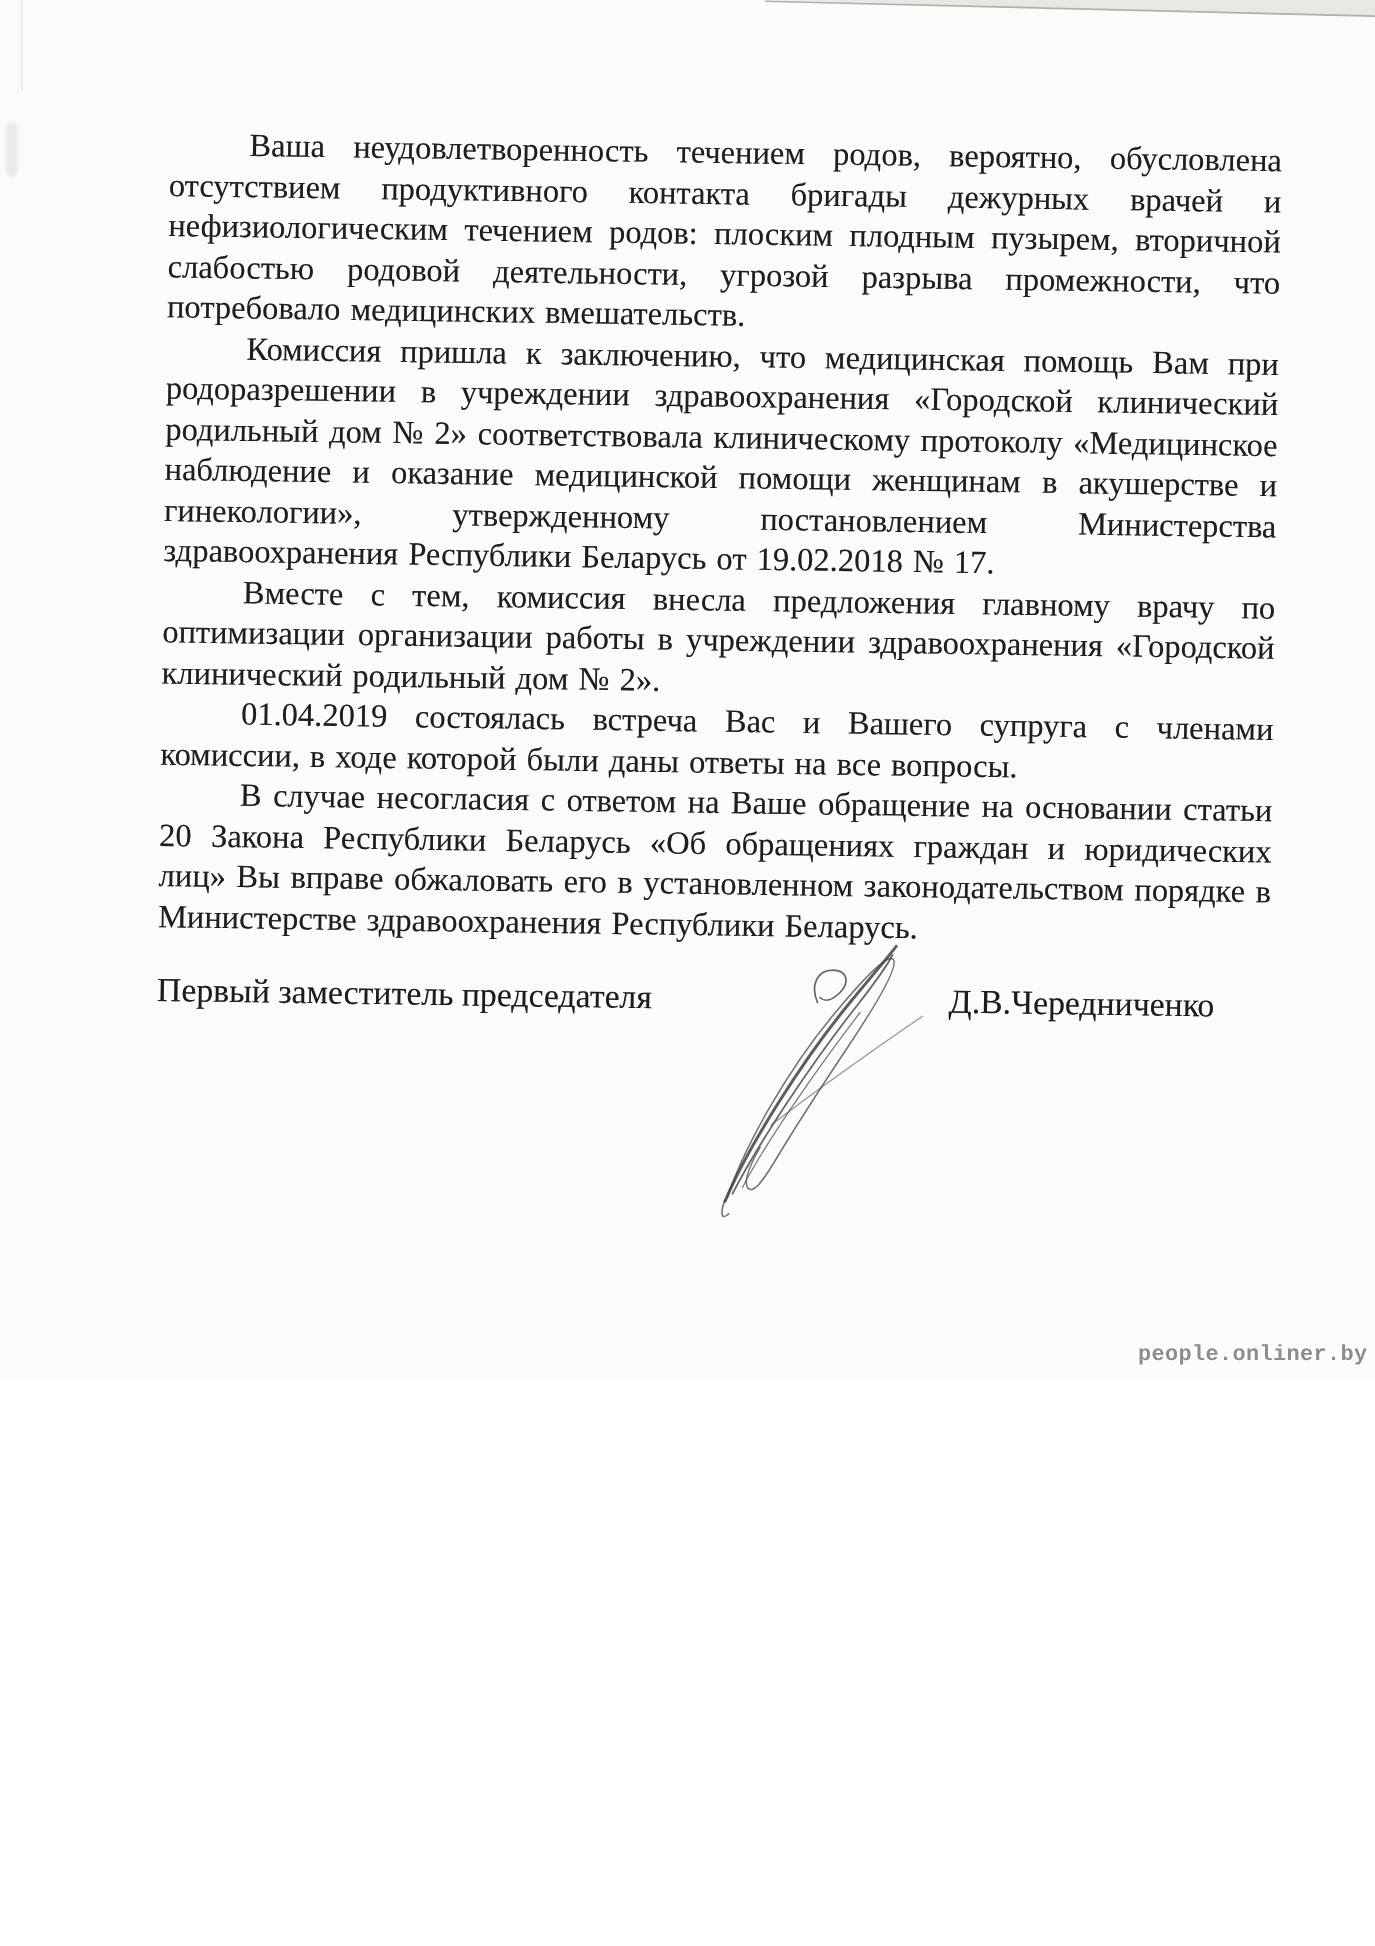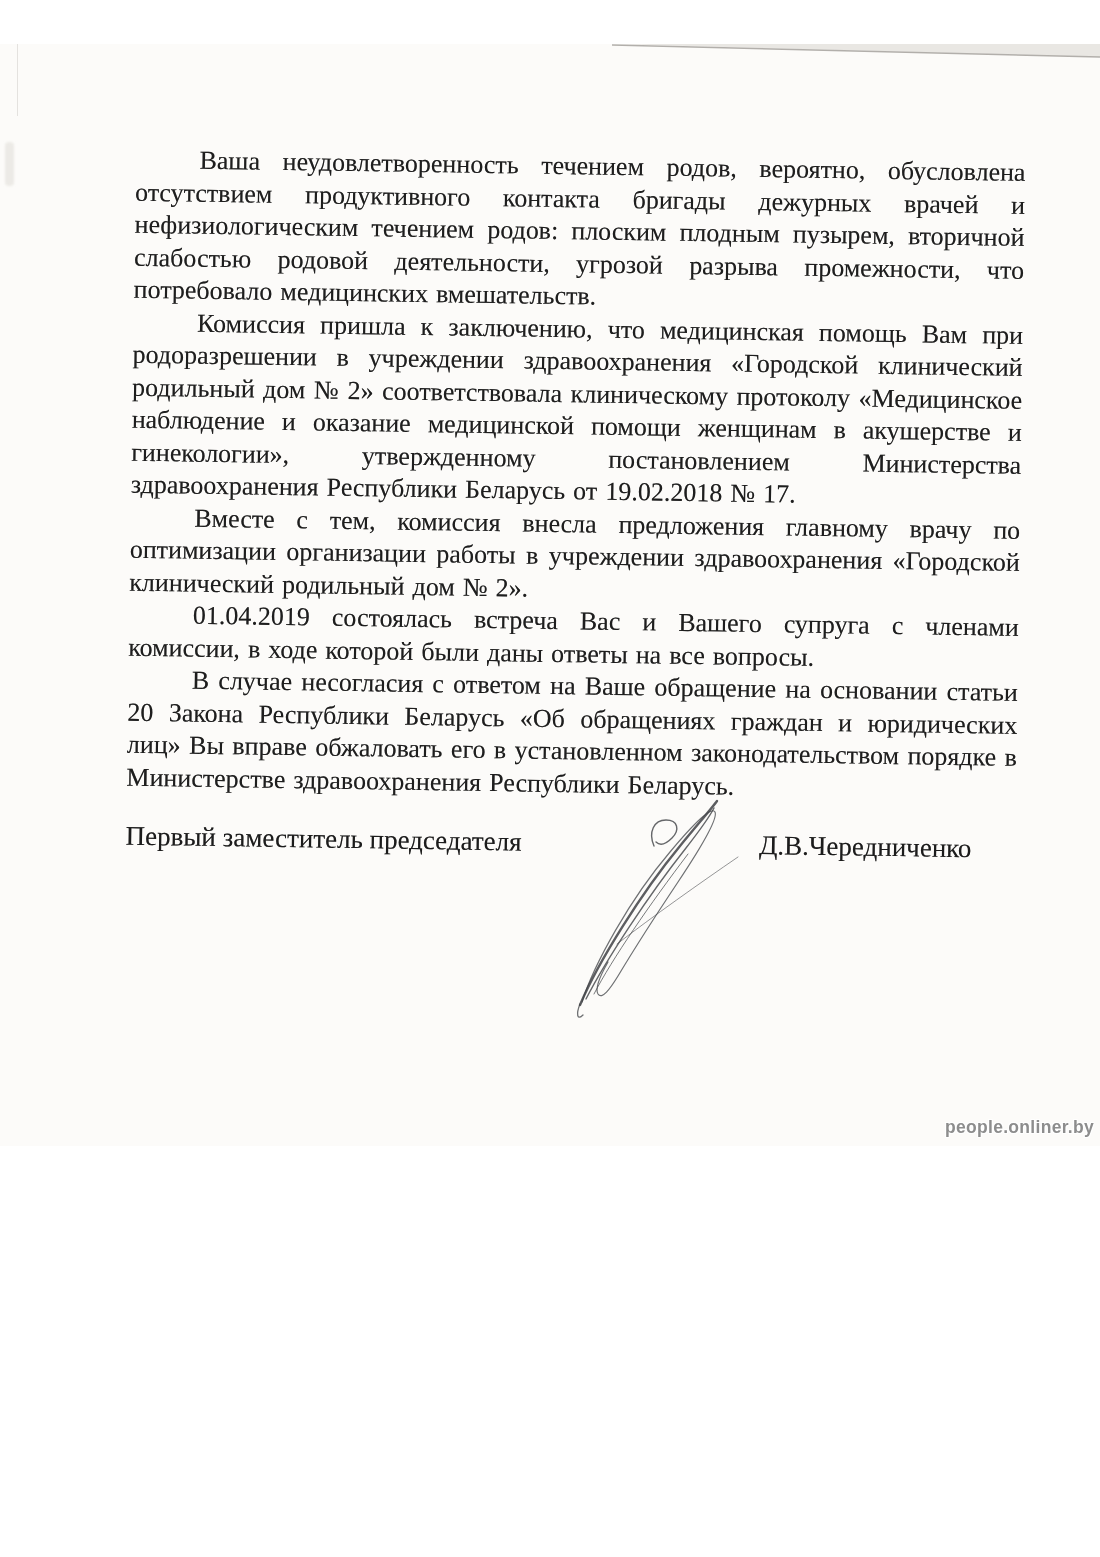--- a/index.html
+++ b/index.html
@@ -3,21 +3,20 @@
 <meta charset="utf-8">
 <style>
   html,body{margin:0;padding:0;background:#ffffff;}
   .page{
     position:relative;
     width:1100px;height:1102px;
     background:#fcfbf9;
     overflow:hidden;
     font-family:"Liberation Serif","DejaVu Serif",serif;
     color:#1c1c1c;
-    margin-top:44px;
   }
   
   .edge-hairline{
     position:absolute;left:17px;top:0;width:1px;height:72px;
     background:#e4e2df;
   }
   .edge-smudge{
     position:absolute;left:5px;top:98px;width:9px;height:44px;
     background:#eceae6;border-radius:4px;filter:blur(1px);
   }
@@ -57,21 +56,21 @@
     position:absolute;
     left:140px;top:1424px;
     font-size:22px;
     color:#222;
     text-shadow:0 0 0.5px rgba(40,40,40,.45);
   }
   .signature-svg{position:absolute;left:550px;top:740px;}
   .initials-svg{position:absolute;left:278px;top:1380px;}
   .watermark{
     position:absolute;right:6px;bottom:8px;
-    font-family:Liberation Sans, sans-serif;
+    font-family:Liberation Mono, monospace;
     font-weight:700;
     font-size:17.5px;
     letter-spacing:.3px;
     color:#8d8d8d;
     text-shadow:-1px -1px 1px #ffffff,1px -1px 1px #ffffff,
                 -1px 1px 1px #ffffff,1px 1px 1px #ffffff,0 0 3px #ffffff;
   }
 </style>
 </head>
 <body>

